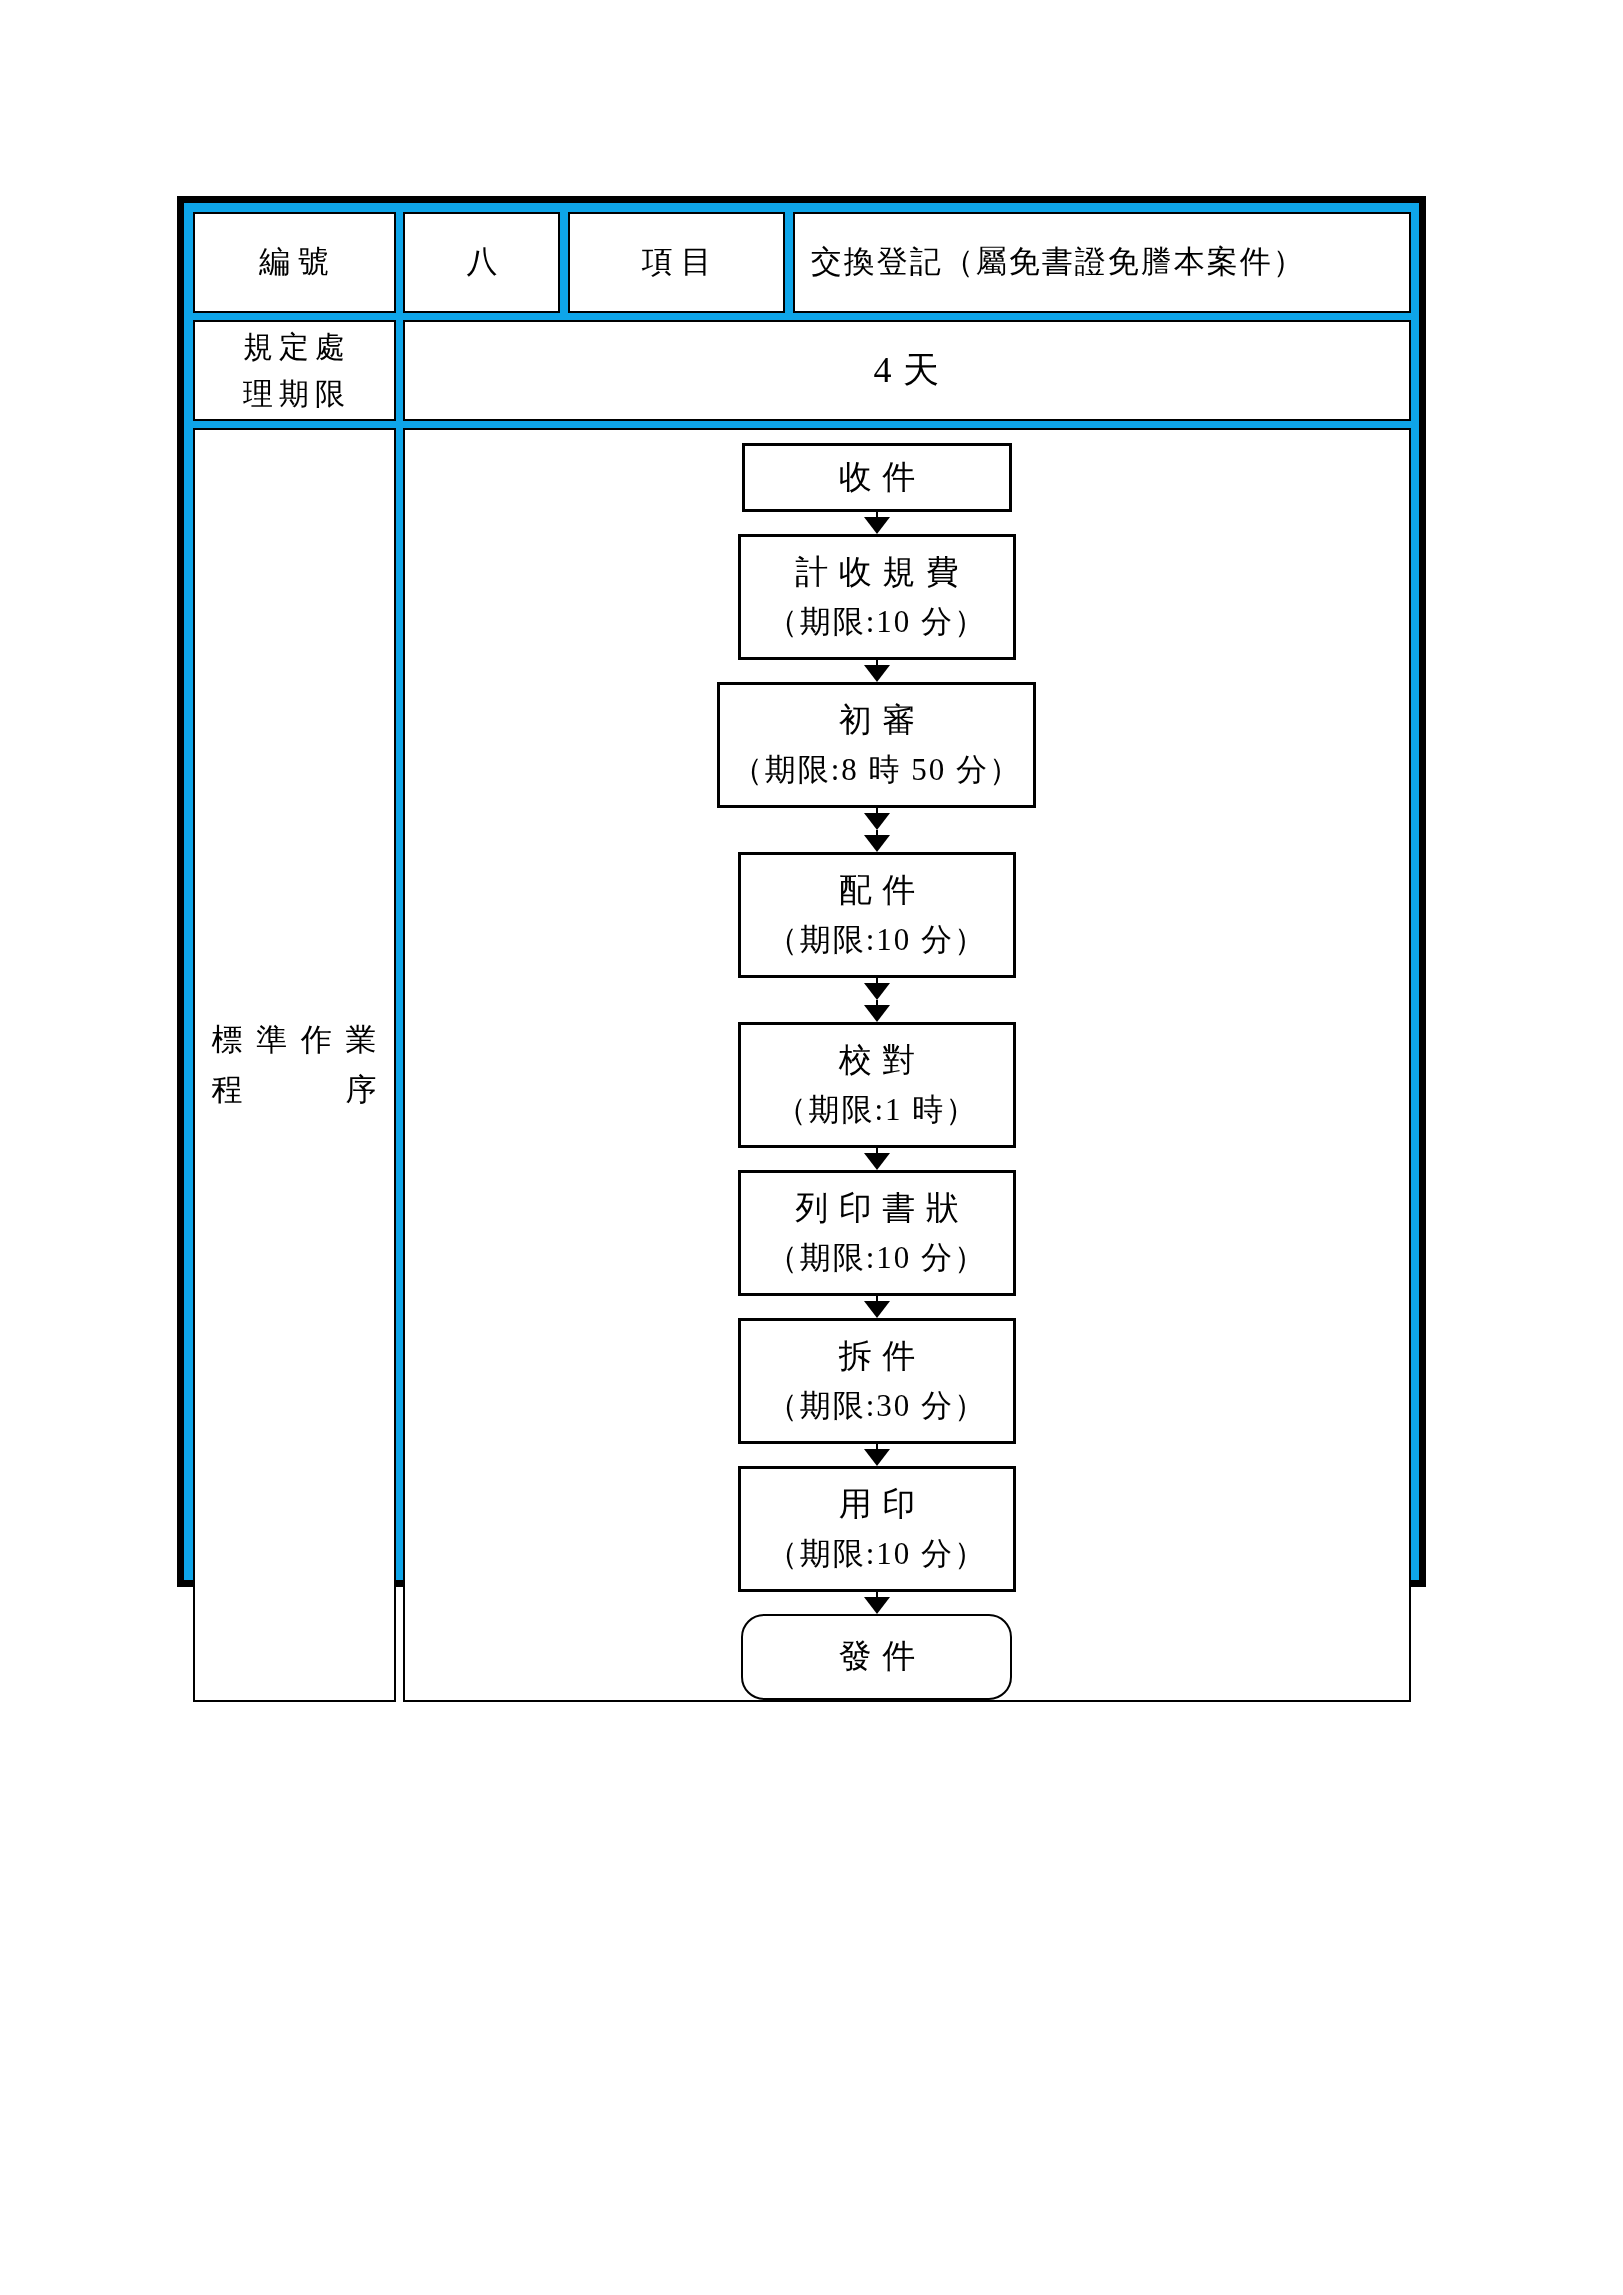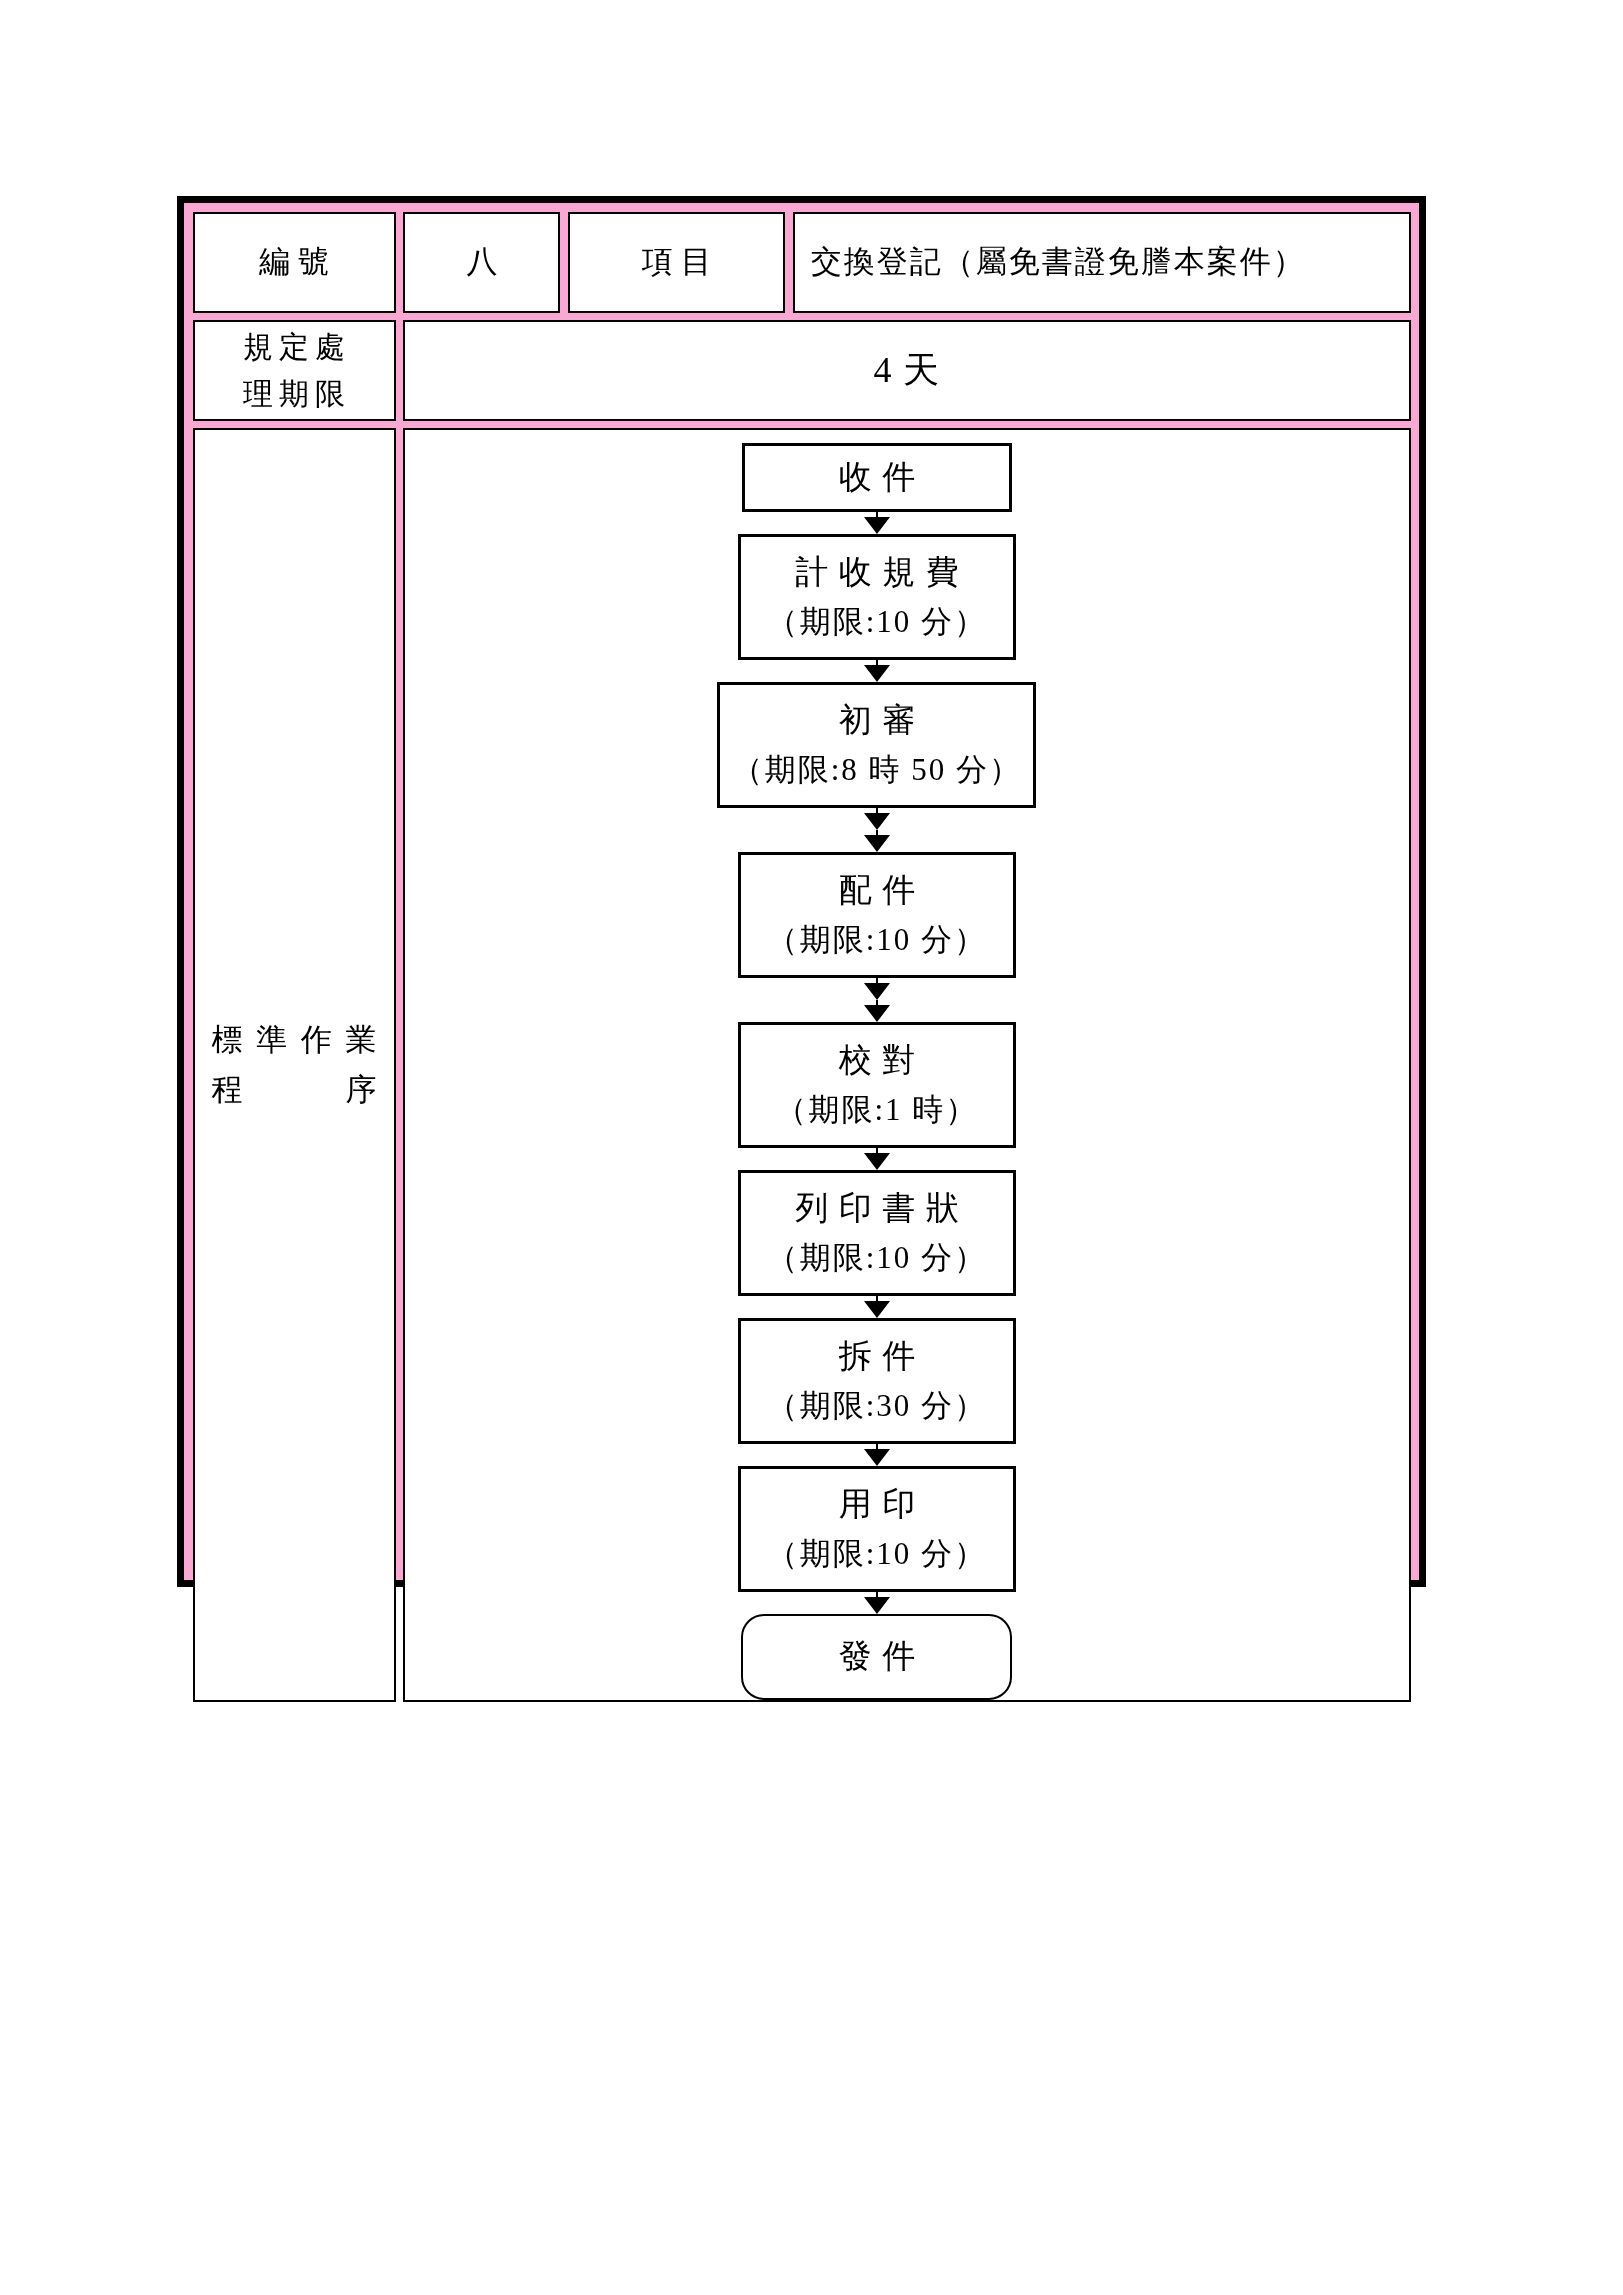--- a/index.html
+++ b/index.html
@@ -6,21 +6,21 @@
   body{
     width:1623px;height:2295px;
     background:#ffffff;color:#000000;
     font-family:"Liberation Serif","DejaVu Serif",serif;
     position:relative;overflow:hidden;
   }
   .frame{
     position:absolute;left:177px;top:196px;
     width:1249px;height:1391px;
     border:7.9px solid #000;box-sizing:border-box;
-    padding:8.5px;background:#f9a8d4;
+    padding:8.5px;background:#0ea5e9;
   }
   .grid{
     display:grid;width:100%;height:100%;box-sizing:border-box;
     grid-template-columns:203px 157px 217px 1fr;
     grid-template-rows:101px 101px 1fr;
     gap:7.2px 7.9px;
   }
   .cell{
     border:2.6px solid #000;background:#fff;box-sizing:border-box;
     display:flex;align-items:center;justify-content:center;

